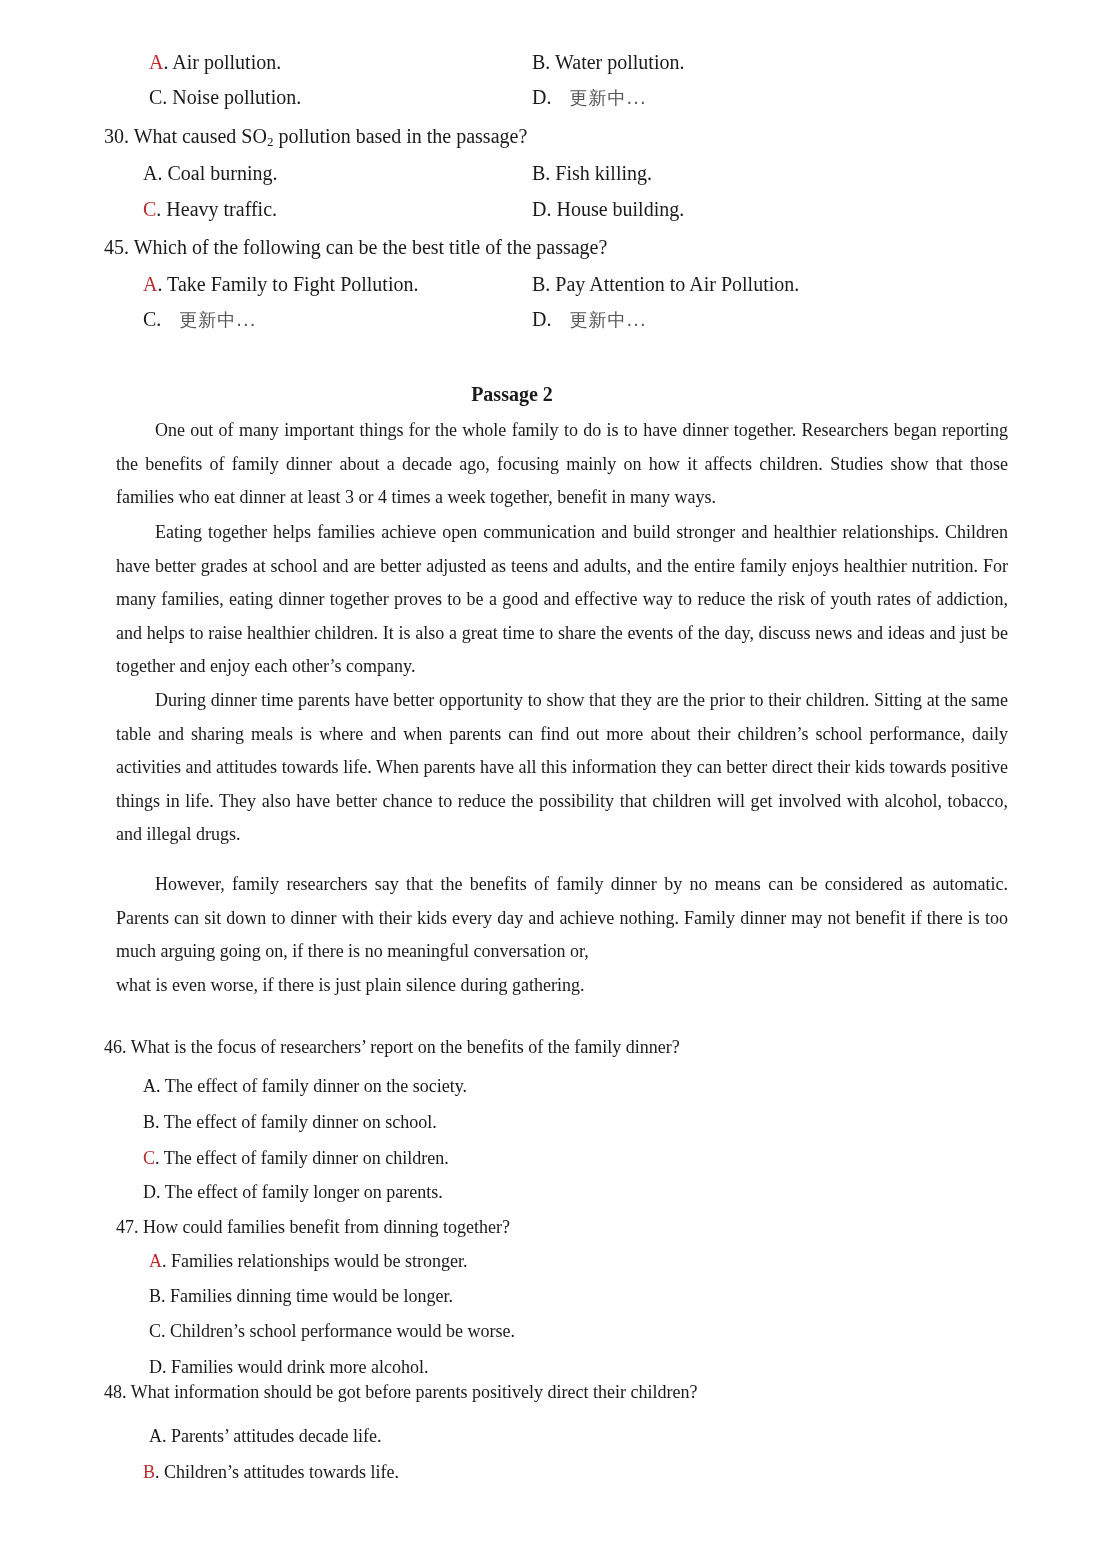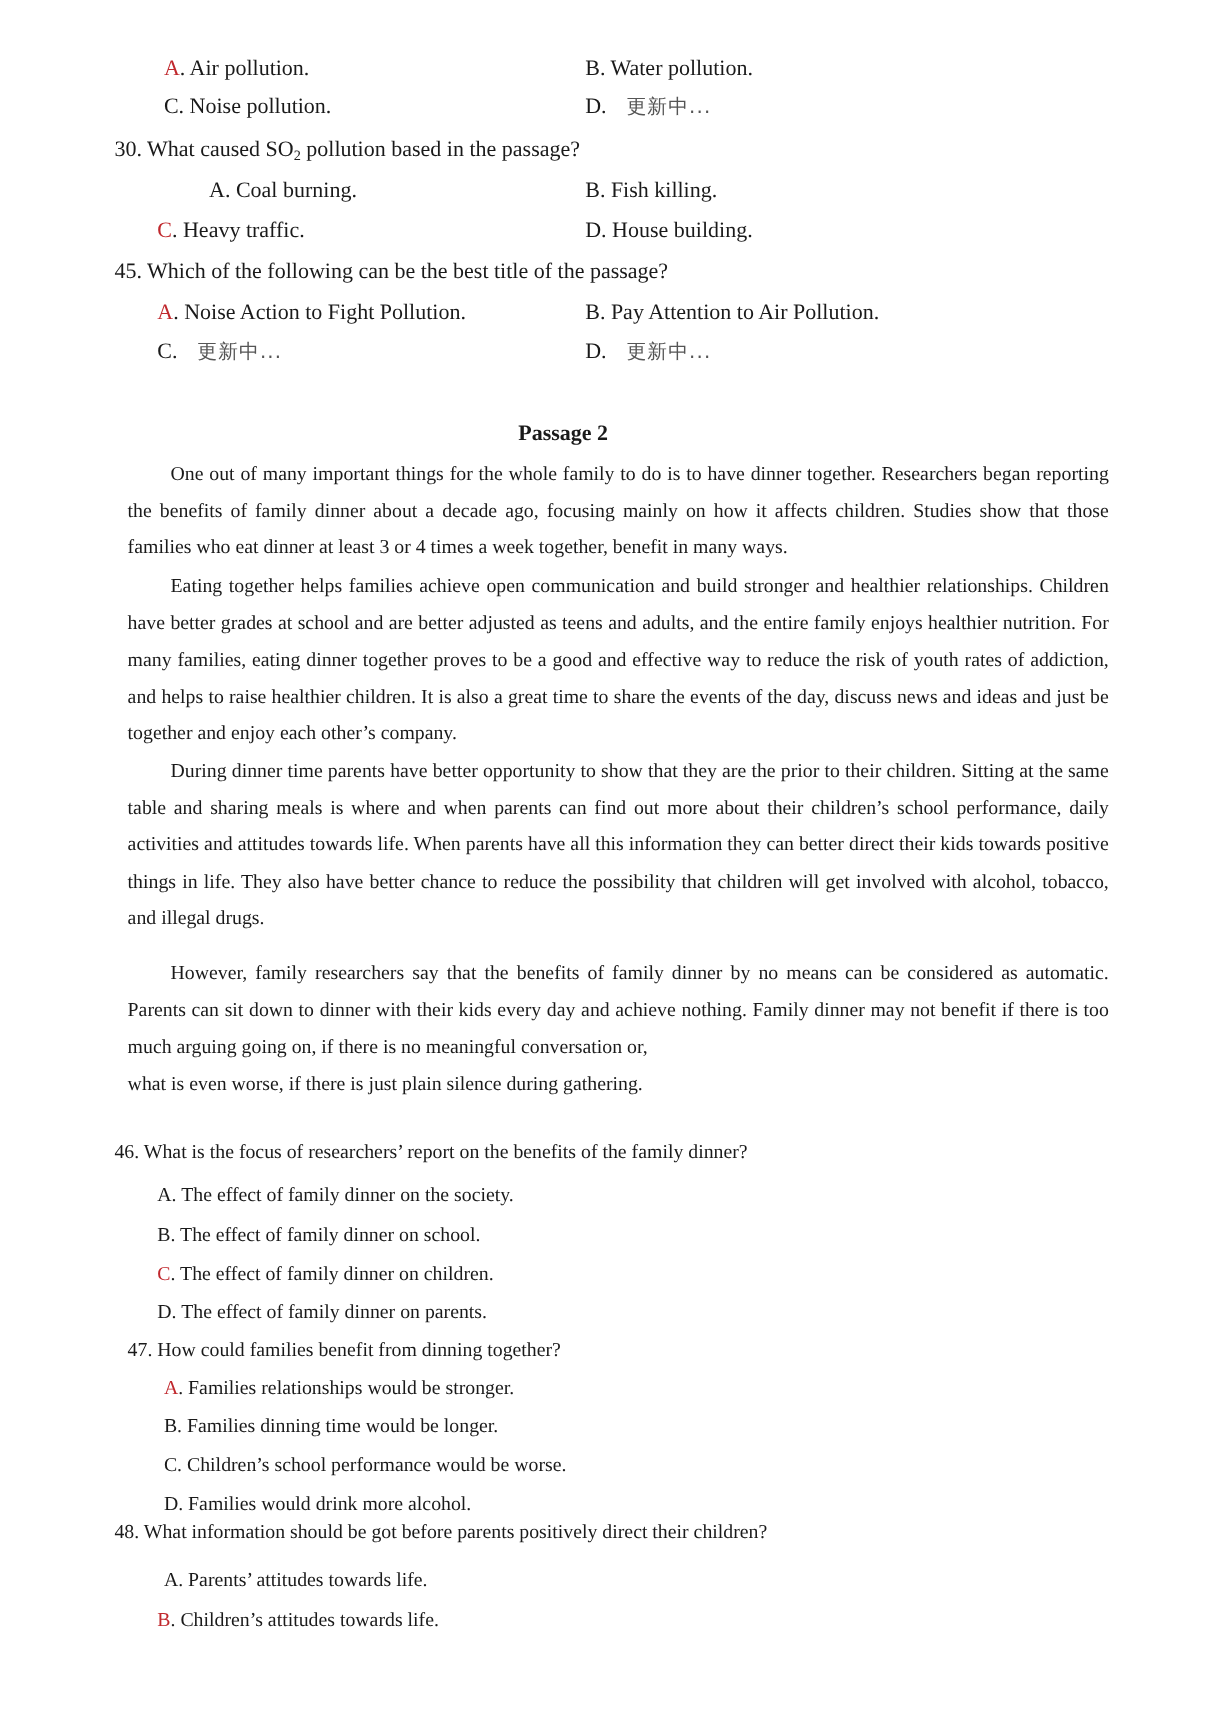--- a/index.html
+++ b/index.html
@@ -70,38 +70,38 @@
 <div class="opt-pair" style="left:149px; top:85px;">
   <span>C</span><span>. Noise pollution.</span>
 </div>
 <div class="opt-pair" style="left:532px; top:85px;">
   <span>D</span><span>.</span><span class="cjk">更新中...</span>
 </div>
 
 <div class="opt-pair" style="left:104px; top:124px;">
   <span>30.</span> <span>What caused SO</span><sub>2</sub><span> pollution based in the passage?</span>
 </div>
-<div class="opt-pair" style="left:143px; top:161px;margin-left:47px;">
+<div class="opt-pair" style="left:143px; top:161px;">
   <span>A</span><span>. Coal burning.</span>
 </div>
 <div class="opt-pair" style="left:532px; top:161px;">
   <span>B</span><span>. Fish killing.</span>
 </div>
 <div class="opt-pair" style="left:143px; top:197px;">
   <span class="red">C</span><span>. Heavy traffic.</span>
 </div>
 <div class="opt-pair" style="left:532px; top:197px;">
   <span>D</span><span>. House building.</span>
 </div>
 
 <div class="opt-pair" style="left:104px; top:235px;">
   <span>45.</span> <span>Which of the following can be the best title of the passage?</span>
 </div>
 <div class="opt-pair" style="left:143px; top:272px;">
-  <span class="red">A</span><span>. Noise Action to Fight Pollution.</span>
+  <span class="red">A</span><span>. Take Family to Fight Pollution.</span>
 </div>
 <div class="opt-pair" style="left:532px; top:272px;">
   <span>B</span><span>. Pay Attention to Air Pollution.</span>
 </div>
 <div class="opt-pair" style="left:143px; top:307px;">
   <span>C</span><span>.</span><span class="cjk">更新中...</span>
 </div>
 <div class="opt-pair" style="left:532px; top:307px;">
   <span>D</span><span>.</span><span class="cjk">更新中...</span>
 </div>
@@ -120,21 +120,21 @@
 <div class="q" style="left:143px; top:1074px;">
   <span>A</span><span>. The effect of family dinner on the society.</span>
 </div>
 <div class="q" style="left:143px; top:1110px;">
   <span>B</span><span>. The effect of family dinner on school.</span>
 </div>
 <div class="q" style="left:143px; top:1146px;">
   <span class="red">C</span><span>. The effect of family dinner on children.</span>
 </div>
 <div class="q" style="left:143px; top:1180px;">
-  <span>D</span><span>. The effect of family dinner on parents.</span>
+  <span>D</span><span>. The effect of family longer on parents.</span>
 </div>
 
 <div class="q" style="left:116px; top:1215px;">
   <span>47.</span> <span>How could families benefit from dinning together?</span>
 </div>
 <div class="q" style="left:149px; top:1249px;">
   <span class="red">A</span><span>. Families relationships would be stronger.</span>
 </div>
 <div class="q" style="left:149px; top:1284px;">
   <span>B</span><span>. Families dinning time would be longer.</span>
@@ -143,17 +143,17 @@
   <span>C</span><span>. Children’s school performance would be worse.</span>
 </div>
 <div class="q" style="left:149px; top:1355px;">
   <span>D</span><span>. Families would drink more alcohol.</span>
 </div>
 
 <div class="q" style="left:104px; top:1380px;">
   <span>48.</span> <span>What information should be got before parents positively direct their children?</span>
 </div>
 <div class="q" style="left:149px; top:1424px;">
-  <span>A</span><span>. Parents’ attitudes towards life.</span>
+  <span>A</span><span>. Parents’ attitudes decade life.</span>
 </div>
 <div class="q" style="left:143px; top:1460px;">
   <span class="red">B</span><span>. Children’s attitudes towards life.</span>
 </div>
 
 </body></html>

